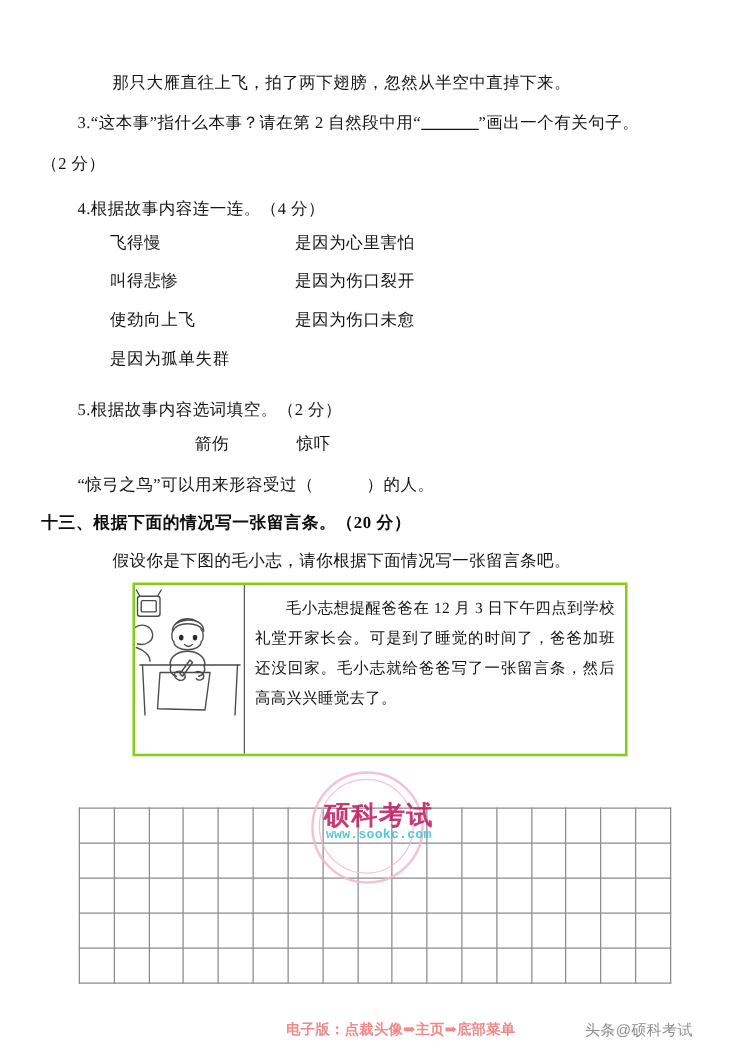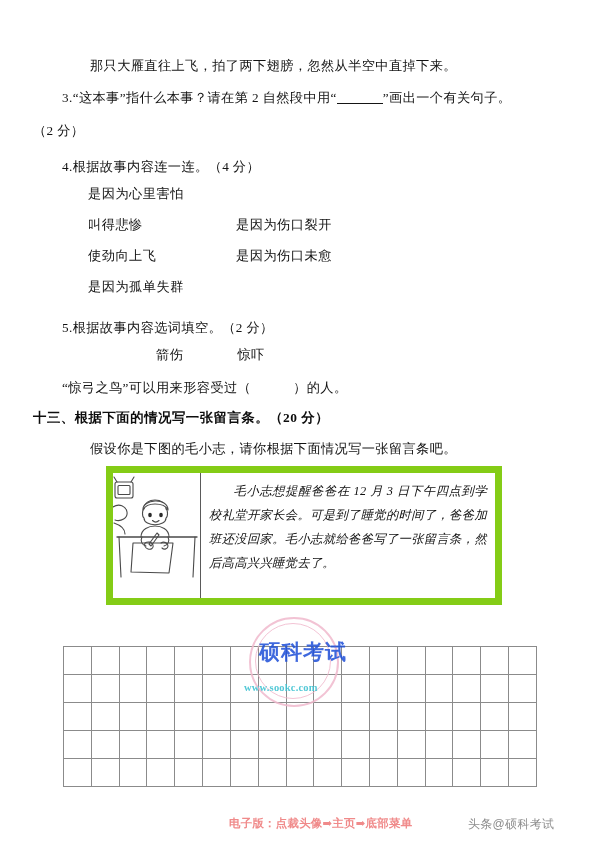--- a/index.html
+++ b/index.html
@@ -116,25 +116,24 @@
     letter-spacing: 0.4px;
   }
 
   
   .card {
     position: absolute;
     left: 106px;
     top: 466px;
     width: 396px;
     height: 139px;
-    border: 7px solid #84cc16;
+    border: 2px solid #84cc16;
     box-sizing: border-box;
     display: flex;
     background: #fff;
-    font-style: italic;
   }
   .card-img {
     width: 88px;
     border-right: 1px solid #5a5a5a;
     box-sizing: border-box;
     position: relative;
     overflow: hidden;
   }
   .card-text {
     flex: 1;
@@ -195,35 +194,35 @@
     border-width: 1px;
   }
   .wm-main {
     position: absolute;
     left: 0; top: 26px;
     width: 118px;
     text-align: center;
     font-size: 21px;
     font-weight: bold;
     letter-spacing: 1px;
-    color: #1d4ed8;
+    color: #be185d;
     opacity: .85;
     font-family: "Liberation Sans", sans-serif;
   }
   .wm-sub {
     position: absolute;
     left: 0; top: 50px;
     width: 118px;
+    text-align: center;
     font-size: 10.5px;
     font-weight: bold;
     letter-spacing: .2px;
     color: #41c3d2;
     opacity: .9;
-    font-family: Liberation Serif, serif;
-    margin-top: 20px;
+    font-family: Liberation Mono, monospace;
   }
 
   
   .footer-left {
     position: absolute;
     left: 188px;
     top: 816px;
     font-size: 11.4px;
     font-weight: bold;
     color: #f08a8a;
@@ -257,20 +256,21 @@
 
   <div class="line q3">
     <span>3.“这本事”指什么本事？请在第 2 自然段中用“</span><span class="blank-ul"></span><span>”画出一个有关句子。</span>
   </div>
   <div class="line q3-score">（2 分）</div>
 
   <div class="line q4">4.根据故事内容连一连。（4 分）</div>
 
   <div class="match">
     <div class="match-row">
+      <div class="match-left">飞得慢</div>
       <div class="match-right">是因为心里害怕</div>
     </div>
     <div class="match-row">
       <div class="match-left">叫得悲惨</div>
       <div class="match-right">是因为伤口裂开</div>
     </div>
     <div class="match-row">
       <div class="match-left">使劲向上飞</div>
       <div class="match-right">是因为伤口未愈</div>
     </div>

